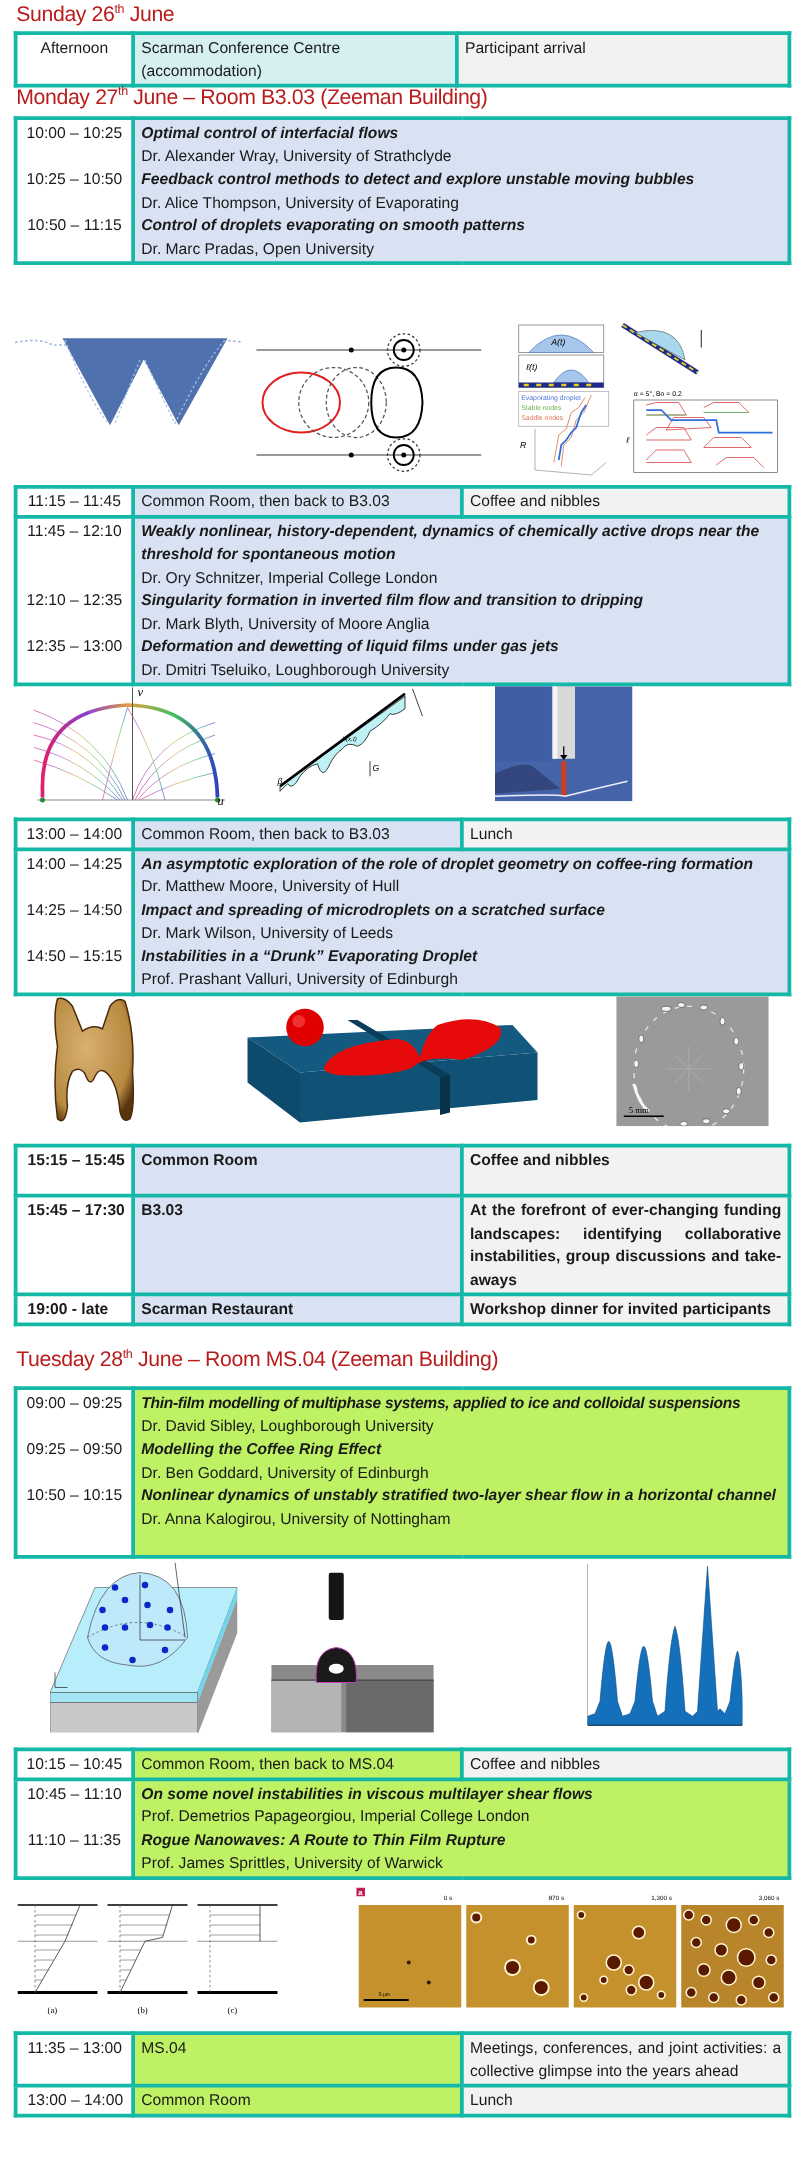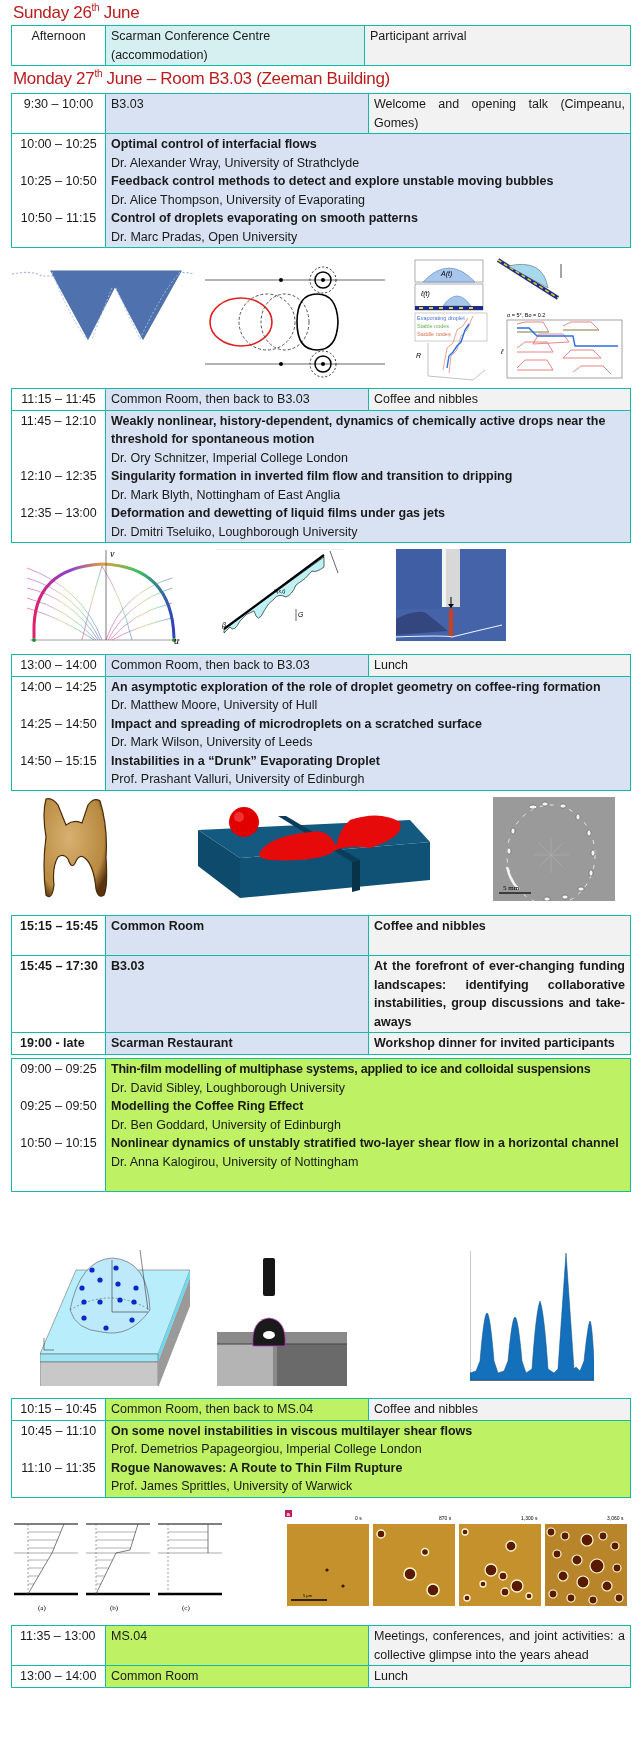--- a/index.html
+++ b/index.html
@@ -1,28 +1,28 @@
 <!DOCTYPE html>
 <html><head>
 <meta charset="utf-8">
 <style>
   html, body { margin: 0; padding: 0; background: #ffffff; }
   body { width: 641px; height: 1741px; position: relative; overflow: hidden;
          font-family: "Liberation Sans", sans-serif; font-size: 12.5px; color: #1a1a1a; }
   .day-heading { position: absolute; left: 13px; color: #b91c1c; font-size: 17px; letter-spacing: -0.3px; white-space: nowrap; }
   .day-heading sup { font-size: 10px; }
   table.sched { position: absolute; border-collapse: collapse; table-layout: fixed; }
-  table.sched td { border: 1px solid #14b8a6; padding: 1px 5px; vertical-align: top; line-height: 18.5px; font-size: 12.5px; }
+  table.sched td { border: 3px solid #14b8a6; padding: 1px 5px; vertical-align: top; line-height: 18.5px; font-size: 12.5px; }
   td.time { width: 80px; background: #fff; text-align: center; white-space: nowrap; }
   td.time.left { text-align: left; padding-left: 8px; }
   td.loc-cyan { background: #d6f0f1; }
   td.loc-blue { background: #d9e2f3; }
   td.loc-blue2 { background: #bef264; }
   td.act { background: #f2f2f2; text-align: justify; }
-  .talk-title { font-weight: bold; display: block; }
+  .talk-title { font-weight: bold; font-style: italic; display: block; }
   .talk-speaker { display: block; }
   .slot-time { display: block; }
   .fig { position: absolute; }
 </style>
 </head>
 <body>
 
 <div class="day-heading" style="top:2px;"><span>Sunday 26</span><sup>th</sup><span> June</span></div>
 <table class="sched" style="left:11px; top:25px; width:619px;">
   <colgroup>
@@ -41,25 +41,20 @@
 
 <div class="day-heading" style="top:68px;"><span>Monday 27</span><sup>th</sup><span> June – Room B3.03 (Zeeman Building)</span></div>
 
 <table class="sched" style="left:11px; top:93px; width:619px;">
   <colgroup>
       <col style="width:94px">
       <col style="width:263px">
       <col style="width:262px">
     </colgroup>
   <tbody>
-      <tr>
-    <td class="time">9:30 – 10:00</td>
-    <td class="loc-blue">B3.03</td>
-    <td class="act">Welcome and opening talk (Cimpeanu, Gomes)</td>
-  </tr>
   <tr>
     <td class="time">
       <span class="slot-time">10:00 – 10:25</span>
           <span class="slot-time">&nbsp;</span>
       <span class="slot-time">10:25 – 10:50</span>
           <span class="slot-time">&nbsp;</span>
       <span class="slot-time">10:50 – 11:15</span>
           <span class="slot-time">&nbsp;</span>
     </td>
     <td class="loc-blue" colspan="2">
@@ -159,21 +154,21 @@
           <span class="slot-time">&nbsp;</span>
       <span class="slot-time">12:10 – 12:35</span>
           <span class="slot-time">&nbsp;</span>
       <span class="slot-time">12:35 – 13:00</span>
           <span class="slot-time">&nbsp;</span>
     </td>
     <td class="loc-blue" colspan="2">
       <span class="talk-title">Weakly nonlinear, history-dependent, dynamics of chemically active drops near the threshold for spontaneous motion</span>
       <span class="talk-speaker">Dr. Ory Schnitzer, Imperial College London</span>
       <span class="talk-title">Singularity formation in inverted film flow and transition to dripping</span>
-      <span class="talk-speaker">Dr. Mark Blyth, Nottingham of East Anglia</span>
+      <span class="talk-speaker">Dr. Mark Blyth, University of Moore Anglia</span>
       <span class="talk-title">Deformation and dewetting of liquid films under gas jets</span>
       <span class="talk-speaker">Dr. Dmitri Tseluiko, Loughborough University</span>
     </td>
   </tr>
 </tbody>
   </table>
 
 <svg class="fig" style="left:22px; top:548px;" width="160" height="96" viewBox="0 0 160 96">
   <defs>
     <linearGradient id="rainbow" x1="0" x2="1" y1="0" y2="0">
@@ -332,21 +327,21 @@
   <tr>
     <td class="time left">19:00 - late</td>
     <td class="loc-blue">Scarman Restaurant</td>
     <td class="act">Workshop dinner for invited participants</td>
   </tr>
 </tbody>
   </table>
 
 <div class="day-heading" style="top:1078px;"><span>Tuesday 28</span><sup>th</sup><span> June – Room MS.04 (Zeeman Building)</span></div>
 
-<table class="sched" style="left:11px; top:1058px; width:619px;">
+<table class="sched" style="left:11px; top:1109px; width:619px;">
   <colgroup>
       <col style="width:94px">
       <col style="width:263px">
       <col style="width:262px">
     </colgroup>
   <tbody>
       <tr>
     <td class="time">
       <span class="slot-time">09:00 – 09:25</span>
           <span class="slot-time">&nbsp;</span>

